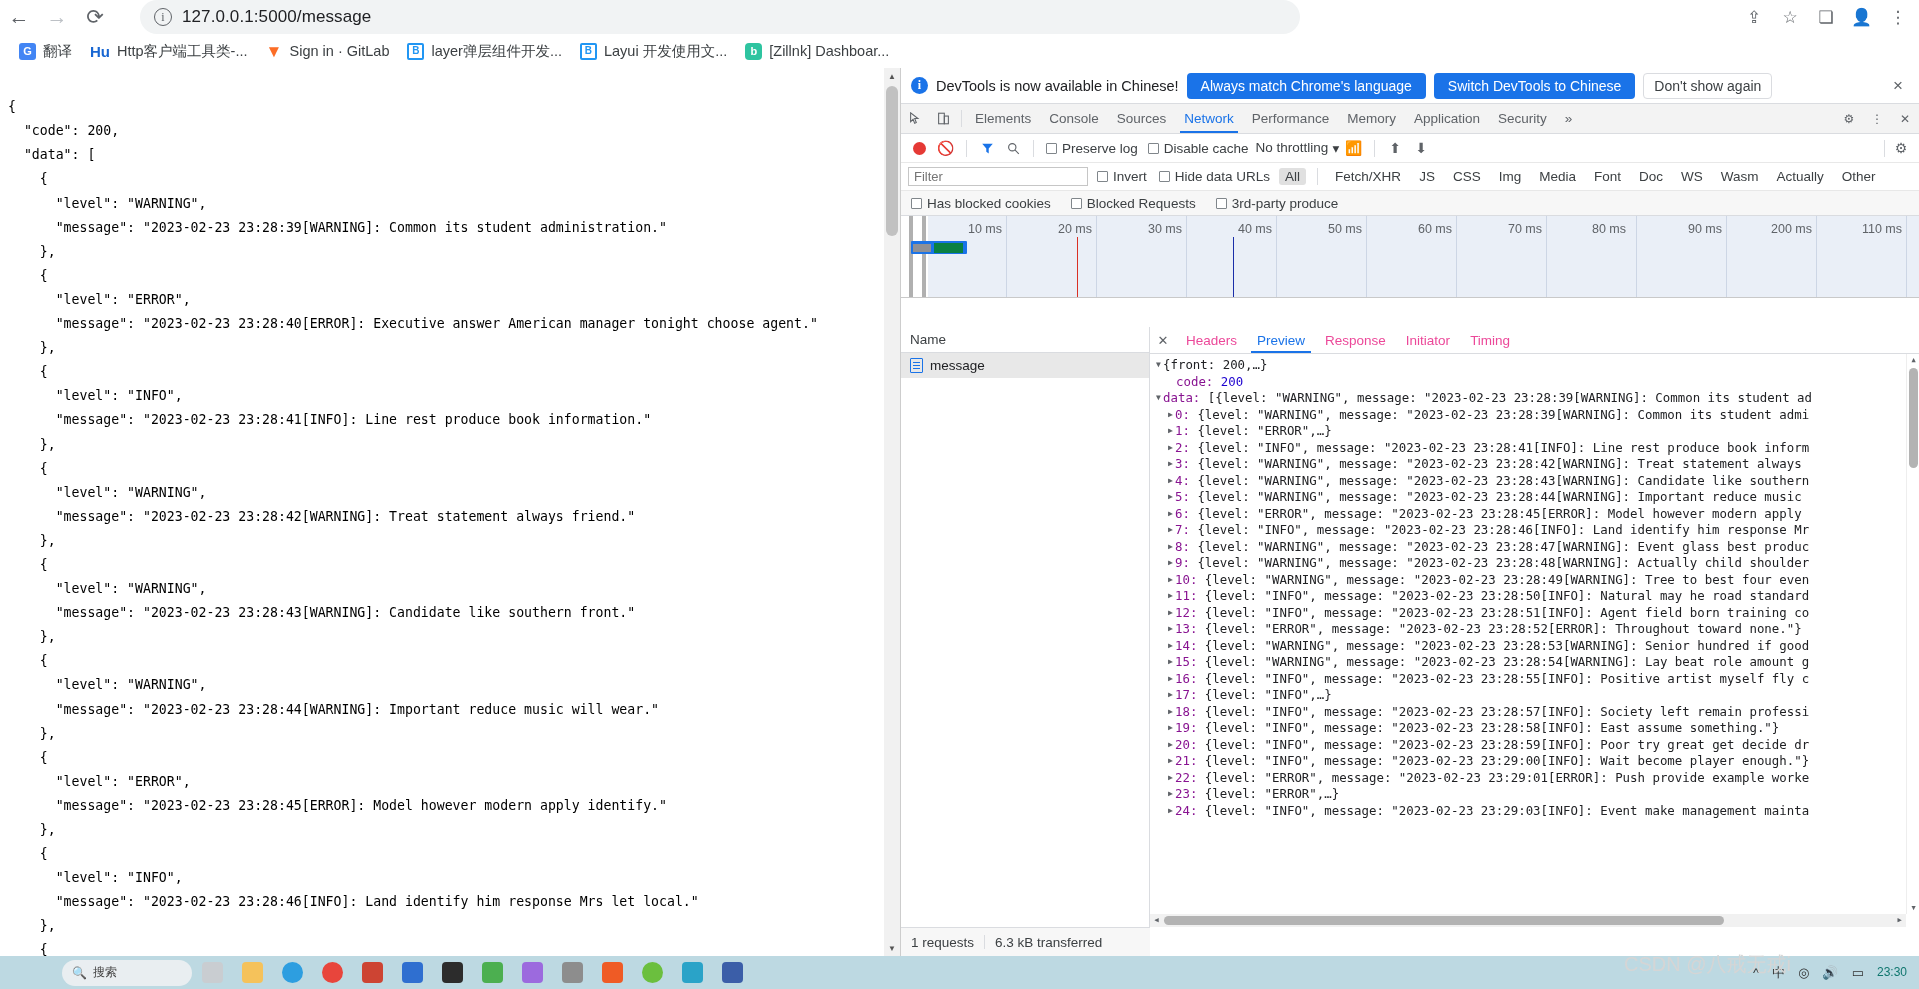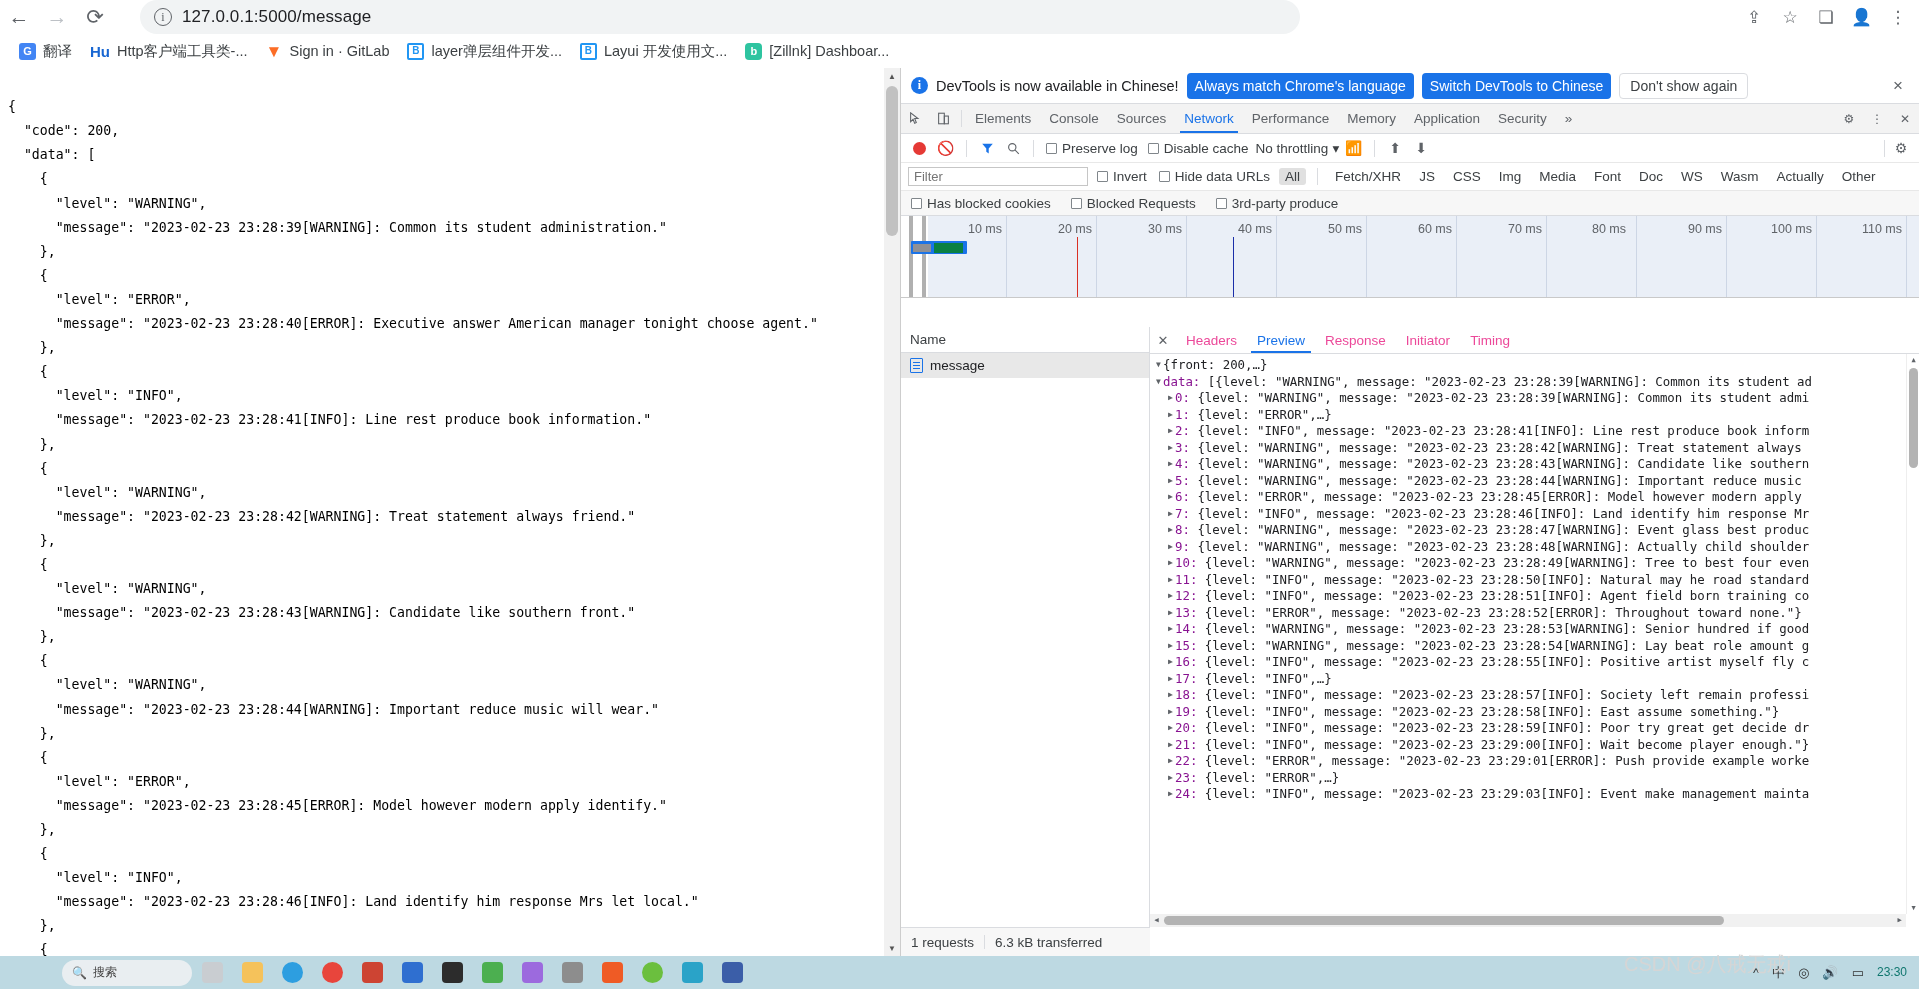--- a/index.html
+++ b/index.html
@@ -58,42 +58,42 @@
   #devtools { position:absolute; left:900px; top:68px; width:1019px; height:888px; background:#fff;
               border-left:1px solid #cdcdcd; font-size:12px; color:#202124; }
 
   
   #dt-infobar { height:36px; display:flex; align-items:center; padding:0 10px; gap:8px;
                 background:#fff; border-bottom:1px solid #dadce0; }
   #dt-infobar .i-ico { width:17px; height:17px; border-radius:50%; background:#1a73e8; color:#fff;
         display:flex; align-items:center; justify-content:center; font-size:12px; font-family:"Liberation Serif",serif; font-weight:bold; flex:none; }
   #dt-infobar .msg { font-size:14.5px; color:#202124; white-space:nowrap; }
   .btn-primary { background:#1a73e8; color:#fff; border:none; border-radius:4px; height:26px;
-                 padding:0 8px; font-size:14px; font-family:"Liberation Sans",sans-serif; white-space:nowrap; cursor:pointer; font-weight:500; }
+                 padding:0 14px; font-size:14px; font-family:"Liberation Sans",sans-serif; white-space:nowrap; cursor:pointer; font-weight:500; }
   .btn-plain { background:#fff; color:#3c4043; border:1px solid #dadce0; border-radius:4px; height:26px;
                padding:0 10px; font-size:14px; font-family:"Liberation Sans",sans-serif; white-space:nowrap; cursor:pointer; }
   #dt-infobar .close { margin-left:auto; color:#5f6368; font-size:17px; padding:0 6px; cursor:pointer; }
 
   
   #dt-tabs { height:30px; display:flex; align-items:stretch; border-bottom:1px solid #dadce0; background:#f3f3f3; }
   .dt-tool-ico { width:28px; display:flex; align-items:center; justify-content:center; color:#5f6368; }
   .dt-sep { width:1px; background:#dadce0; margin:6px 4px; }
   .dt-tab { display:flex; align-items:center; padding:0 9px; font-size:13.5px; color:#5f6368; cursor:pointer; position:relative; white-space:nowrap; }
   .dt-tab.active { color:#1a73e8; }
   .dt-tab.active::after { content:""; position:absolute; left:5px; right:5px; bottom:0; height:2.5px; background:#1a73e8; }
   #dt-tabs .right { margin-left:auto; display:flex; align-items:center; }
 
   
   #net-tb1 { height:29px; display:flex; align-items:center; padding:0 7px; gap:4px; border-bottom:1px solid #e8e8e8; }
   .rec-dot { width:13px; height:13px; border-radius:50%; background:#e53935; margin:0 5px; cursor:pointer; }
   .tb-ico { width:22px; height:22px; display:flex; align-items:center; justify-content:center; color:#5f6368; font-size:14px; cursor:pointer; }
   .vsep { width:1px; height:17px; background:#dadce0; margin:0 5px; }
   .cb { width:11px; height:11px; border:1.3px solid #80868b; background:#fff; border-radius:1px; flex:none; }
   .cb-wrap { display:flex; align-items:center; gap:5px; font-size:13.5px; color:#3c4043; cursor:pointer; white-space:nowrap; padding:0 3px; }
-  .throttle { font-size:13.5px; color:#3c4043; display:flex; align-items:center; gap:4px; cursor:pointer; white-space:nowrap; }
+  .throttle { font-size:13.5px; color:#3c4043; display:flex; gap:4px; cursor:pointer; white-space:nowrap; }
 
   
   #net-tb2 { height:28px; display:flex; align-items:center; padding:0 7px; gap:6px; border-bottom:1px solid #e8e8e8; }
   #filter-input { width:180px; height:19px; border:1px solid #c6c6c6; background:#fff; font-size:13px; color:#3c4043;
                   padding:0 5px; font-family:"Liberation Sans",sans-serif; }
   .type-chip { font-size:13.5px; color:#3c4043; padding:1px 6px; border-radius:3px; cursor:pointer; white-space:nowrap; }
   .type-chip.active { background:#e0e0e0; }
 
   
   #net-tb3 { height:25px; display:flex; align-items:center; padding:0 7px; gap:14px; border-bottom:1px solid #dadce0; background:#f7f7f7; }
@@ -406,21 +406,21 @@
 
     <div class="ticklabel" style="left:105px;">10 ms</div>
     <div class="ticklabel" style="left:195px;">20 ms</div>
     <div class="ticklabel" style="left:285px;">30 ms</div>
     <div class="ticklabel" style="left:375px;">40 ms</div>
     <div class="ticklabel" style="left:465px;">50 ms</div>
     <div class="ticklabel" style="left:555px;">60 ms</div>
     <div class="ticklabel" style="left:645px;">70 ms</div>
     <div class="ticklabel" style="left:729px;">80 ms</div>
     <div class="ticklabel" style="left:825px;">90 ms</div>
-    <div class="ticklabel" style="left:915px;">100 ms</div>
+    <div class="ticklabel" style="left:915px;">200 ms</div>
     <div class="ticklabel" style="left:1005px;">110 ms</div>
 
     <div class="bar-blue" style="left:10px; top:25px; width:56px;"></div>
     <div class="bar-gray" style="left:12px; top:27.5px; width:18px;"></div>
     <div class="bar-green" style="left:33px; top:26.5px; width:29px;"></div>
     <div class="ev-red" style="left:176px;"></div>
     <div class="ev-blue" style="left:332px;"></div>
   </div>
 
   <div id="net-split">
@@ -445,20 +445,26 @@
         <div class="d-tab">Response</div>
         <div class="d-tab">Initiator</div>
         <div class="d-tab">Timing</div>
       </div>
 
       <div id="preview-body">
         <div class="pv-line">
           <span class="pv-ind" style="width:4px"></span>
           <span class="tri">▼</span>
           <span class="pl">{front: 200,…}</span>
+        </div>
+        <div class="pv-line">
+          <span class="pv-ind" style="width:26px"></span>
+          <span class="k">code:</span>
+          <span>&nbsp;</span>
+          <span class="num">200</span>
         </div>
         <div class="pv-line">
           <span class="pv-ind" style="width:4px"></span>
           <span class="tri">▼</span>
           <span class="k">data:</span>
           <span>&nbsp;</span>
           <span class="pl">[{level: "WARNING", message: "2023-02-23 23:28:39[WARNING]: Common its student ad</span>
         </div>
         <div id="pv-items">
             <div class="pv-line">

